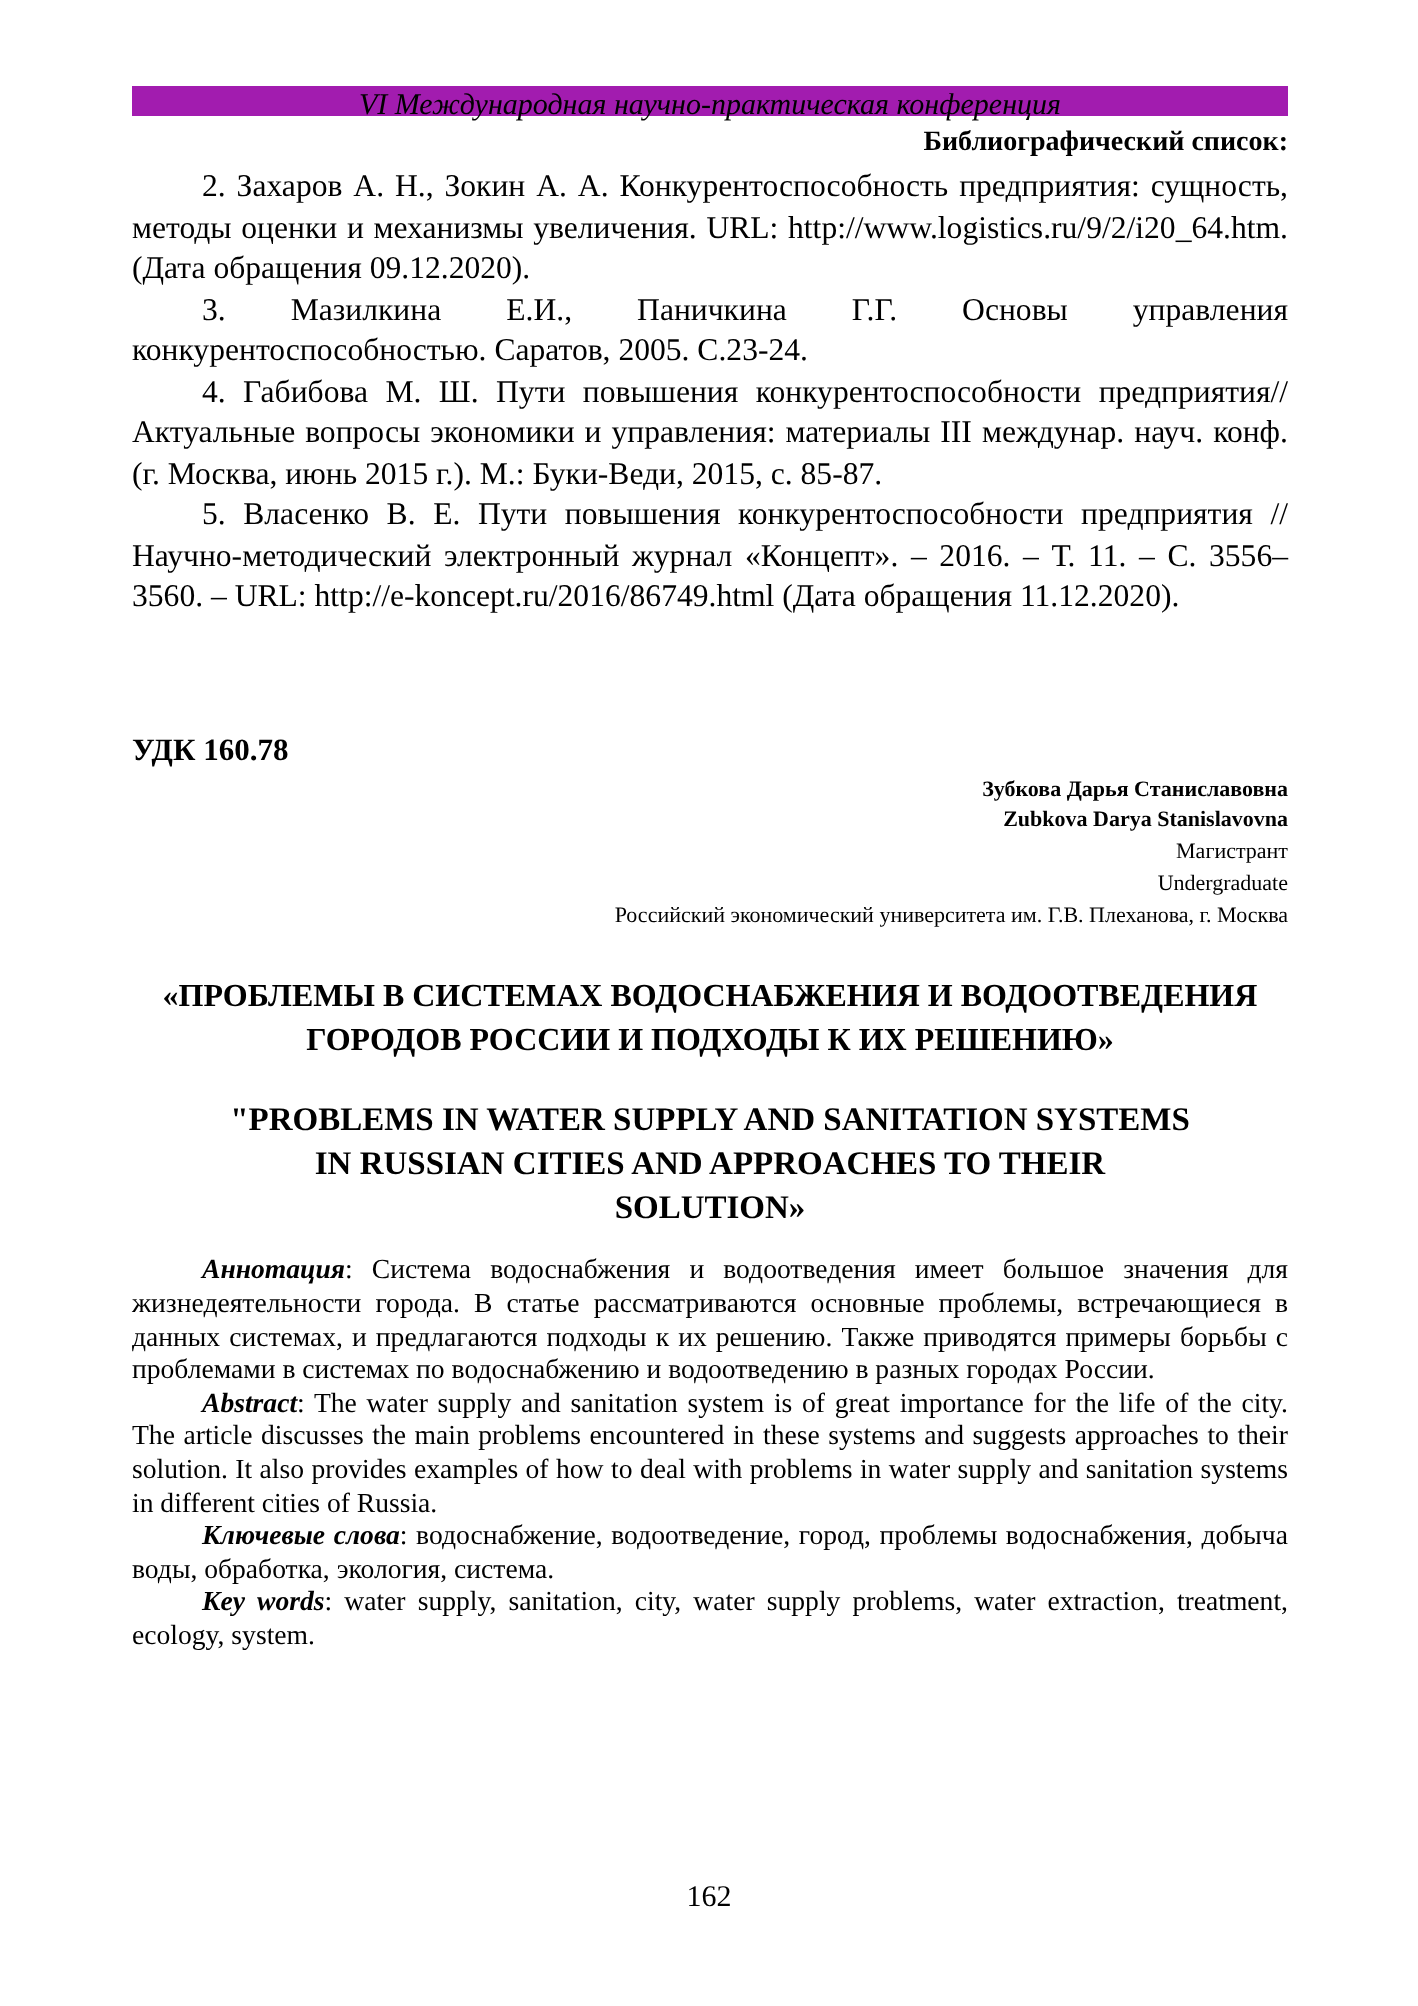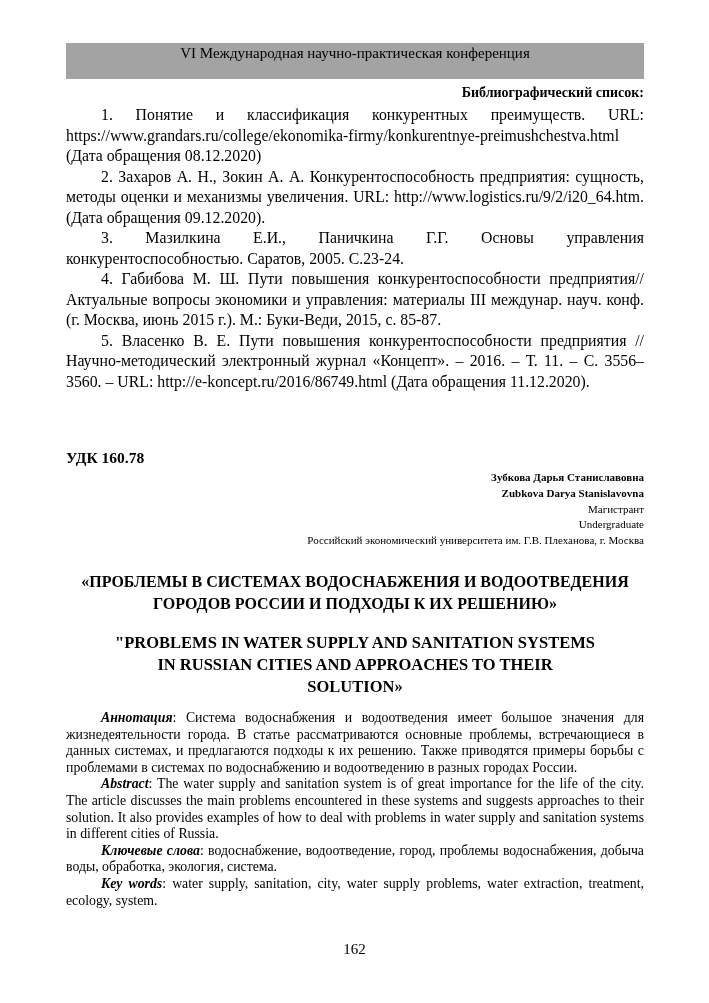--- a/index.html
+++ b/index.html
@@ -7,24 +7,25 @@
     width: 709px; height: 1003px;
     background: #ffffff;
     color: #000000;
     font-family: "Liberation Serif", serif;
     position: relative;
     overflow: hidden;
   }
   .content { padding: 43px 65px 0 66px; }
 
   .banner {
-    background: #a3a3a3;
-    height: 36px;
+    background: #a21caf;
+    height: 15px;
     line-height: 20px;
     text-align: center;
+    font-style: italic;
     font-size: 15px;
   }
 
   .bib-heading {
     text-align: right;
     font-weight: bold;
     font-size: 14px;
     margin: 6px 0 4px 0;
   }
 
@@ -89,21 +90,20 @@
 </style>
 </head>
 <body>
 
 <div class="content">
 
   <div class="banner">VI Международная научно-практическая конференция</div>
 
   <div class="bib-heading">Библиографический список:</div>
 
-  <p class="bib-entry">1. Понятие и классификация конкурентных преимуществ. URL: https://www.grandars.ru/college/ekonomika-firmy/konkurentnye-preimushchestva.html (Дата обращения 08.12.2020)</p>
   <p class="bib-entry">2. Захаров А. Н., Зокин А. А. Конкурентоспособность предприятия: сущность, методы оценки и механизмы увеличения. URL: http://www.logistics.ru/9/2/i20_64.htm. (Дата обращения 09.12.2020).</p>
   <p class="bib-entry">3. Мазилкина Е.И., Паничкина Г.Г. Основы управления конкурентоспособностью. Саратов, 2005. С.23-24.</p>
   <p class="bib-entry">4. Габибова М. Ш. Пути повышения конкурентоспособности предприятия//Актуальные вопросы экономики и управления: материалы III междунар. науч. конф. (г. Москва, июнь 2015 г.). М.: Буки-Веди, 2015, с. 85-87.</p>
   <p class="bib-entry">5. Власенко В. Е. Пути повышения конкурентоспособности предприятия // Научно-методический электронный журнал «Концепт». – 2016. – Т. 11. – С. 3556–3560. – URL: http://e-koncept.ru/2016/86749.html (Дата обращения 11.12.2020).</p>
 
   <div class="spacer-udc"></div>
 
   <div class="udc">УДК 160.78</div>
 
   <div class="authors">

